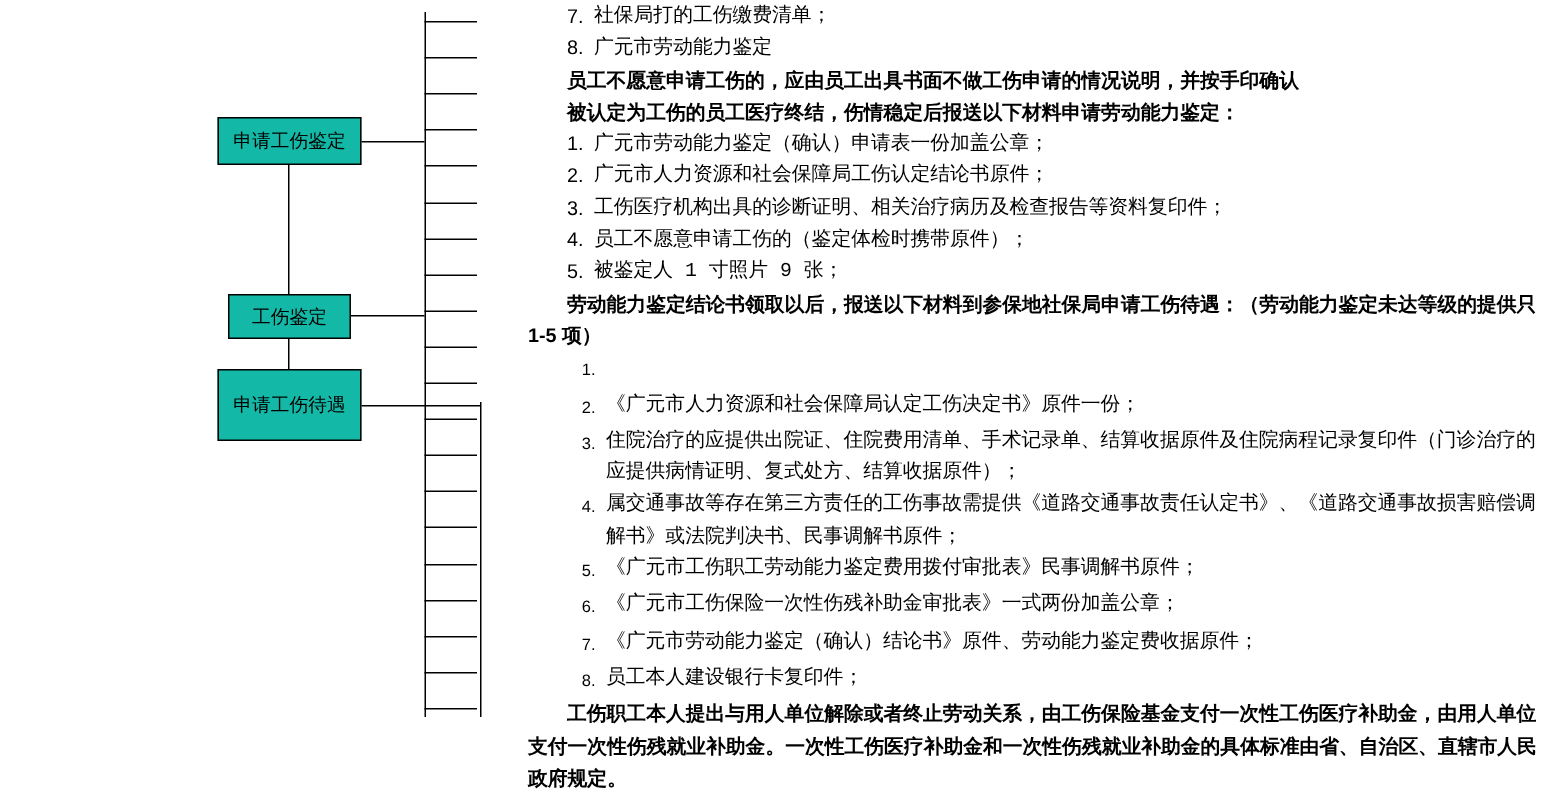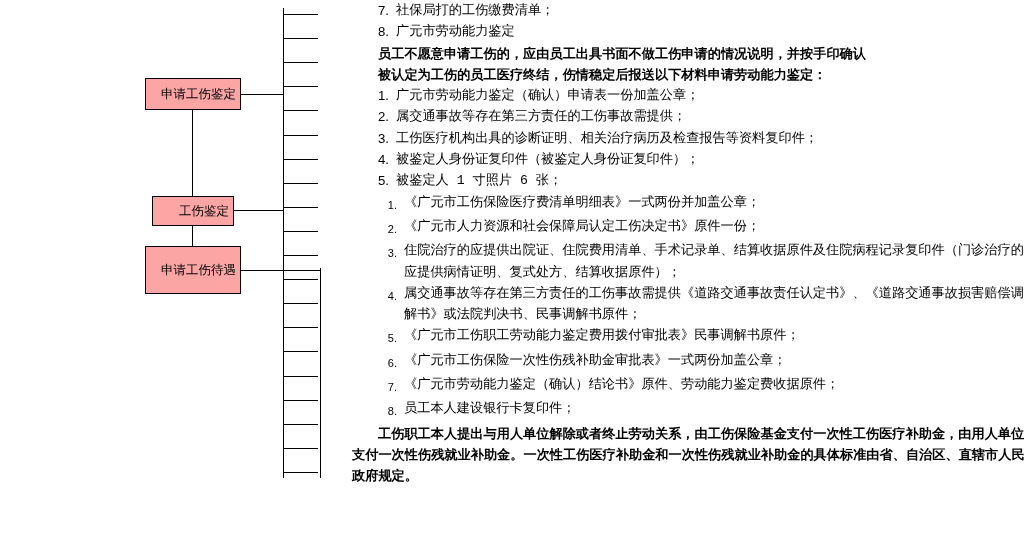--- a/index.html
+++ b/index.html
@@ -21,27 +21,27 @@
   #flowchart {
     position: absolute;
     left: 0;
     top: 0;
     width: 360px;
     height: 537px;
   }
   .node {
     position: absolute;
     border: 1px solid #000000;
-    background: #fca5a5;
+    background: #14b8a6;
     font-size: 12.5px;
     line-height: 17px;
     text-align: center;
     display: flex;
     align-items: center;
-    justify-content: flex-end;
+    justify-content: center;
     padding: 2px 4px;
     box-sizing: border-box;
   }
   #node-apply-assess { left: 145px; top: 78px;  width: 96px; height: 32px; }
   #node-assess       { left: 152px; top: 196px; width: 82px; height: 30px; }
   #node-apply-benefit{ left: 145px; top: 246px; width: 96px; height: 48px; }
 
   .vline {
     position: absolute;
     width: 1px;
@@ -171,37 +171,37 @@
         <span class="txt">广元市劳动能力鉴定</span>
       </div>
       <div class="para">员工不愿意申请工伤的，应由员工出具书面不做工伤申请的情况说明，并按手印确认</div>
       <div class="para">被认定为工伤的员工医疗终结，伤情稳定后报送以下材料申请劳动能力鉴定：</div>
       <div class="li">
         <span class="num">1.</span>
         <span class="txt">广元市劳动能力鉴定（确认）申请表一份加盖公章；</span>
       </div>
       <div class="li">
         <span class="num">2.</span>
-        <span class="txt">属交通事故等存在第三方责任的工伤事故需提供；</span>
+        <span class="txt">广元市人力资源和社会保障局工伤认定结论书原件；</span>
       </div>
       <div class="li">
         <span class="num">3.</span>
         <span class="txt">工伤医疗机构出具的诊断证明、相关治疗病历及检查报告等资料复印件；</span>
       </div>
       <div class="li">
         <span class="num">4.</span>
-        <span class="txt">被鉴定人身份证复印件（被鉴定人身份证复印件）；</span>
+        <span class="txt">员工不愿意申请工伤的（鉴定体检时携带原件）；</span>
       </div>
       <div class="li">
         <span class="num">5.</span>
-        <span class="txt">被鉴定人 1 寸照片 6 张；</span>
-      </div>
+        <span class="txt">被鉴定人 1 寸照片 9 张；</span>
+      </div>
+      <div class="para">劳动能力鉴定结论书领取以后，报送以下材料到参保地社保局申请工伤待遇：（劳动能力鉴定未达等级的提供只 1-5 项）</div>
       <div class="li small indent2">
         <span class="num">1.</span>
-        <span class="txt">《广元市工伤保险医疗费清单明细表》一式两份并加盖公章；</span>
       </div>
       <div class="li small indent2">
         <span class="num">2.</span>
         <span class="txt">《广元市人力资源和社会保障局认定工伤决定书》原件一份；</span>
       </div>
       <div class="li small indent2">
         <span class="num">3.</span>
         <span class="txt">住院治疗的应提供出院证、住院费用清单、手术记录单、结算收据原件及住院病程记录复印件（门诊治疗的应提供病情证明、复式处方、结算收据原件）；</span>
       </div>
       <div class="li small indent2">

